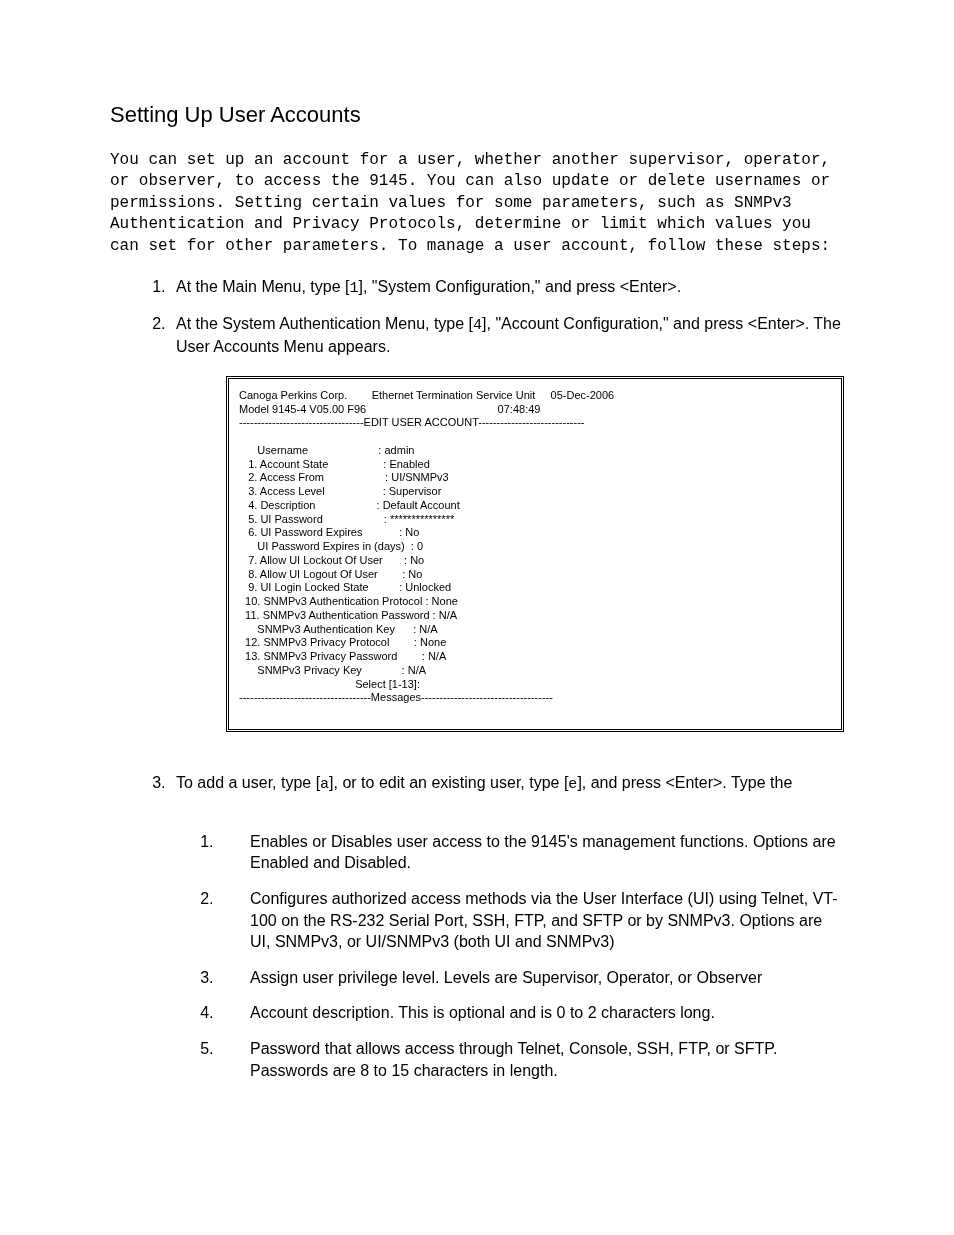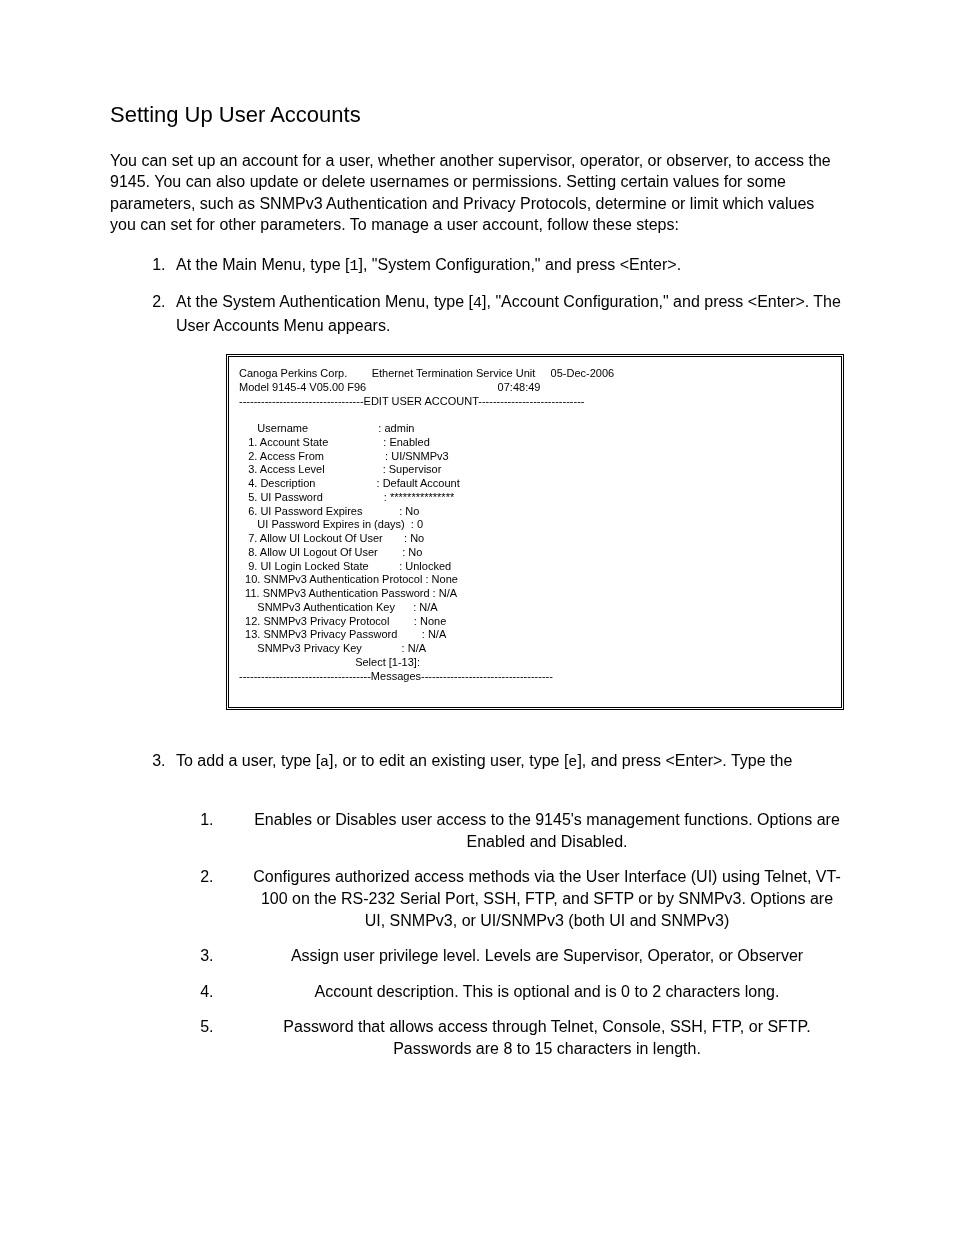--- a/index.html
+++ b/index.html
@@ -11,20 +11,21 @@
     padding: 100px 110px 60px 110px;
     line-height: 1.35;
   }
   h1 {
     font-size: 22px;
     font-weight: normal;
     margin: 0 0 20px 0;
   }
   p.intro {
     margin: 0 0 18px 0;
+    font-family: Liberation Mono, monospace;
   }
   ol.steps {
     margin: 0 0 0 0;
     padding-left: 60px;
   }
   ol.steps > li {
     margin-bottom: 14px;
     padding-left: 6px;
   }
   .mono-inline {
@@ -40,21 +41,20 @@
     line-height: 1.25;
     white-space: pre;
   }
   .sub-items {
     list-style: decimal;
     padding-left: 42px;
     margin-top: 14px;
   }
   .sub-items > li {
     margin-bottom: 14px;
-    text-align: center;
   }
   .sub-desc {
     margin-top: 4px;
     margin-left: 32px;
   }
 </style>
 </head>
 <body>
 
 <h1>Setting Up User Accounts</h1>

